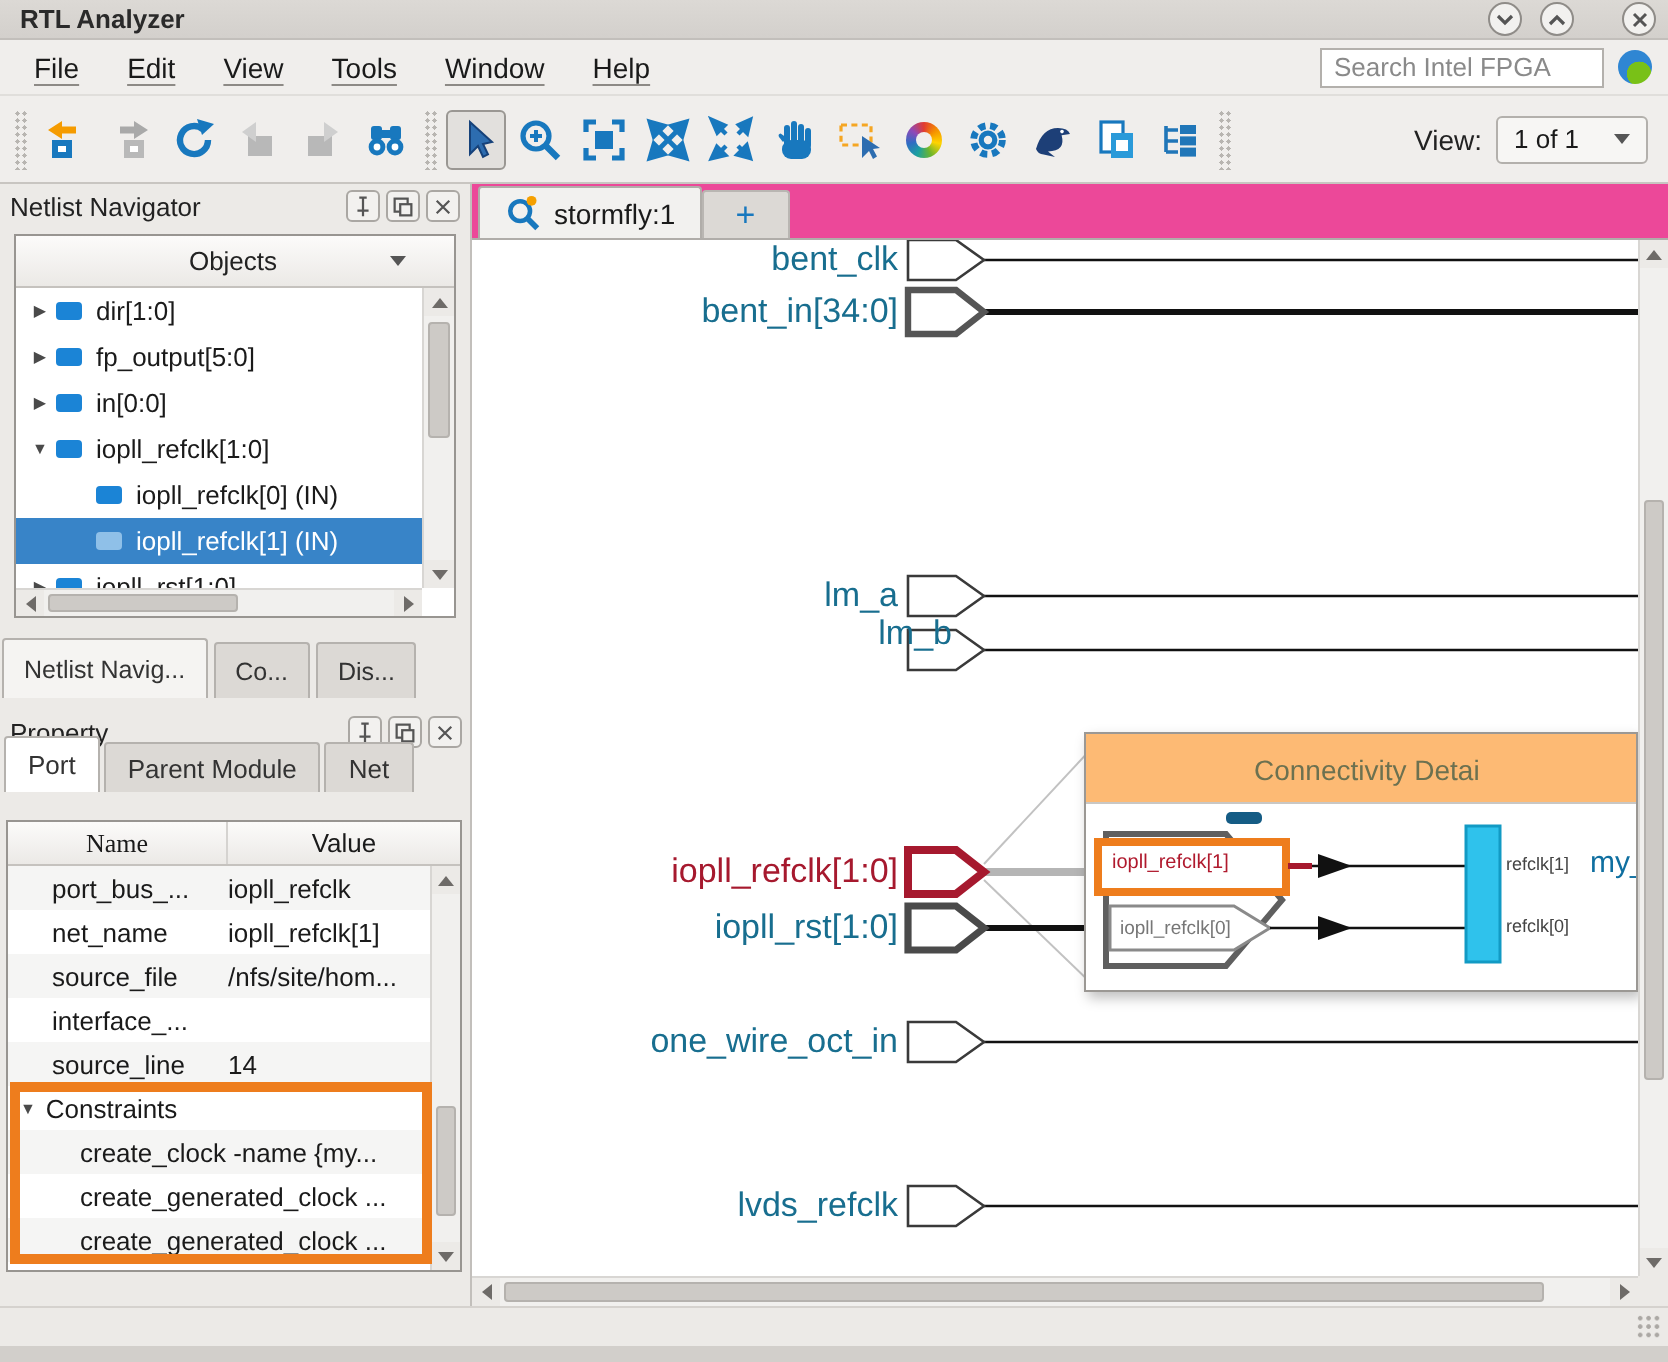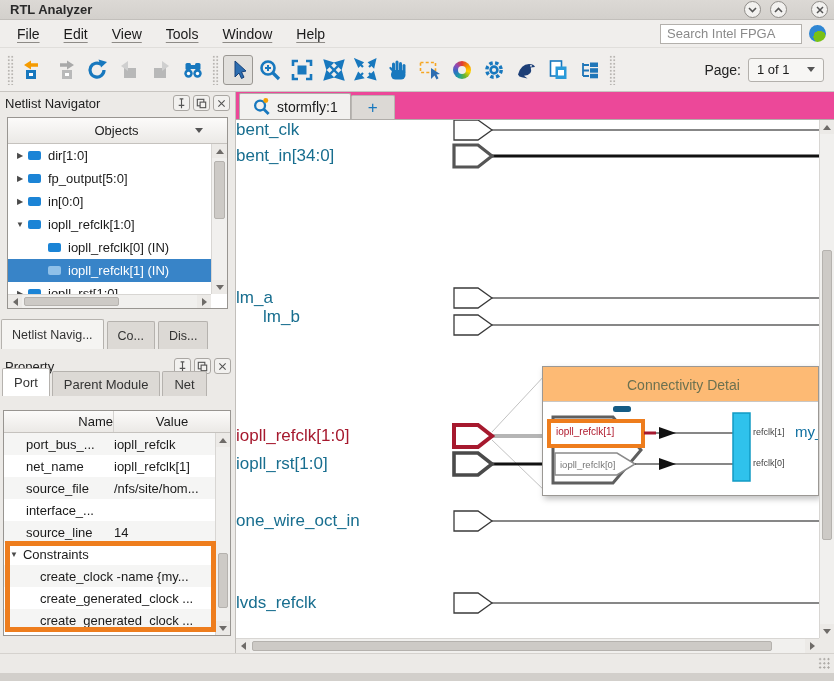--- a/index.html
+++ b/index.html
@@ -92,21 +92,21 @@
   
   .prop-header { position:absolute; top:263px; left:0; width:236px; }
   .proptabs { position:absolute; top:276px; left:2px; display:flex; align-items:flex-end; height:28px; }
   .proptab { height:25px; padding:0 11px; display:flex; align-items:center; font-size:13px;
              border:1px solid #b5b2ae; border-bottom:none; background:#dcd9d5; border-radius:2px 2px 0 0;
              margin-right:2px; color:#333; }
   .proptab.active { background:#fff; height:28px; }
   .proptable { position:absolute; top:318px; left:3px; width:228px; height:226px; border:1px solid #989591;
                background:#fff; overflow:hidden; }
   .pt-header { height:22px; display:flex; background:linear-gradient(#fcfbfa,#ebe9e6); border-bottom:1px solid #c5c2be; }
-  .pt-header .c1 { width:110px; text-align:right; line-height:22px; border-right:1px solid #d5d3d0; }
+  .pt-header .c1 { width:110px; text-align:center; line-height:22px; border-right:1px solid #d5d3d0;font-family:Liberation Serif, serif; }
   .pt-header .c2 { flex:1; text-align:center; line-height:22px; }
   .pt-rows { position:absolute; top:22px; left:0; right:15px; bottom:0; }
   .prow { height:22px; display:flex; align-items:center; font-size:13px; white-space:nowrap; overflow:hidden; }
   .prow:nth-child(odd) { background:#f5f5f4; }
   .prow .pn { width:110px; padding-left:22px; flex:none; overflow:hidden; }
   .prow.child .pn { width:auto; padding-left:36px; }
   .prow .pv { flex:1; overflow:hidden; }
   .prow.section .pn { padding-left:6px; display:flex; align-items:center; gap:5px; width:auto; }
   .pt-vsb { position:absolute; top:22px; right:0; width:15px; bottom:0; background:#f1f0ee; border-left:1px solid #d8d6d3; }
   .orange-box { position:absolute; left:1px; right:14px; top:130px; height:91px;
@@ -115,21 +115,21 @@
   
   .canvas-col { flex:1; display:flex; flex-direction:column; background:#eceae7; }
   .tabbar { height:27px; display:flex; align-items:flex-end; padding-left:3px; background:#ec4899; }
   .ctab { height:26px; display:flex; align-items:center; gap:6px; padding:0 12px; font-size:14px;
           background:#f2f1ef; border:1px solid #b0ada9; border-bottom:none; border-radius:2px 2px 0 0; }
   .plustab { height:24px; width:44px; display:flex; align-items:center; justify-content:center;
              background:#dcd9d5; border:1px solid #b9b6b2; border-bottom:none; border-radius:2px 2px 0 0;
              color:#1878be; font-size:17px; }
   .canvas { position:relative; flex:1; background:#fff; border-top:1px solid #b0ada9; overflow:hidden; }
   .cansvg { position:absolute; left:0; top:0; }
-  .portlabel { position:absolute; left:0; width:213px; font-size:17px; color:#186e8f;
+  .portlabel { position:absolute; left:0; width:213px; text-align:right; font-size:17px; color:#186e8f;
                line-height:22px; white-space:nowrap; }
   .portlabel.red { color:#a6192e; }
 
   
   .popup { position:absolute; left:306px; top:246px; width:277px; height:130px; background:#fff;
            border:1px solid #9b9894; box-shadow:2px 3px 6px rgba(0,0,0,.25); overflow:hidden; }
   .popup-title { height:35px; line-height:36px; font-size:14px; color:#6c7150; padding-left:84px;
                  white-space:nowrap; border-bottom:1px solid #c9c7c4; background:#fdba74; }
   .popup svg { position:absolute; left:0; top:36px; }
   .p-row1 { position:absolute; left:13px; top:59px; font-size:10px; color:#b01a2e; }
@@ -321,21 +321,21 @@
           <svg width="24" height="24" viewBox="0 0 24 24">
             <path d="M5 5 V18 M5 7 H11 M5 12.5 H11 M5 18 H11" fill="none" stroke="#2076b8" stroke-width="1.8"></path>
             <rect x="12" y="4.5" width="8" height="4.5" fill="#2076b8"></rect>
             <rect x="12" y="10.2" width="8" height="4.5" fill="#2076b8"></rect>
             <rect x="12" y="15.8" width="8" height="4.5" fill="#2076b8"></rect>
           </svg>
         </span>
       </span>
     <span class="tsep"></span>
     <span class="spacer"></span>
-    <span class="page-label">Page:</span>
+    <span class="page-label">View:</span>
     <span class="page-combo">
       <span class="pval">1 of 1</span>
       <span class="arrow-down-s"></span>
     </span>
   </div>
 
   <div class="main">
     <div class="left-col">
 
       <div class="dock-header">

